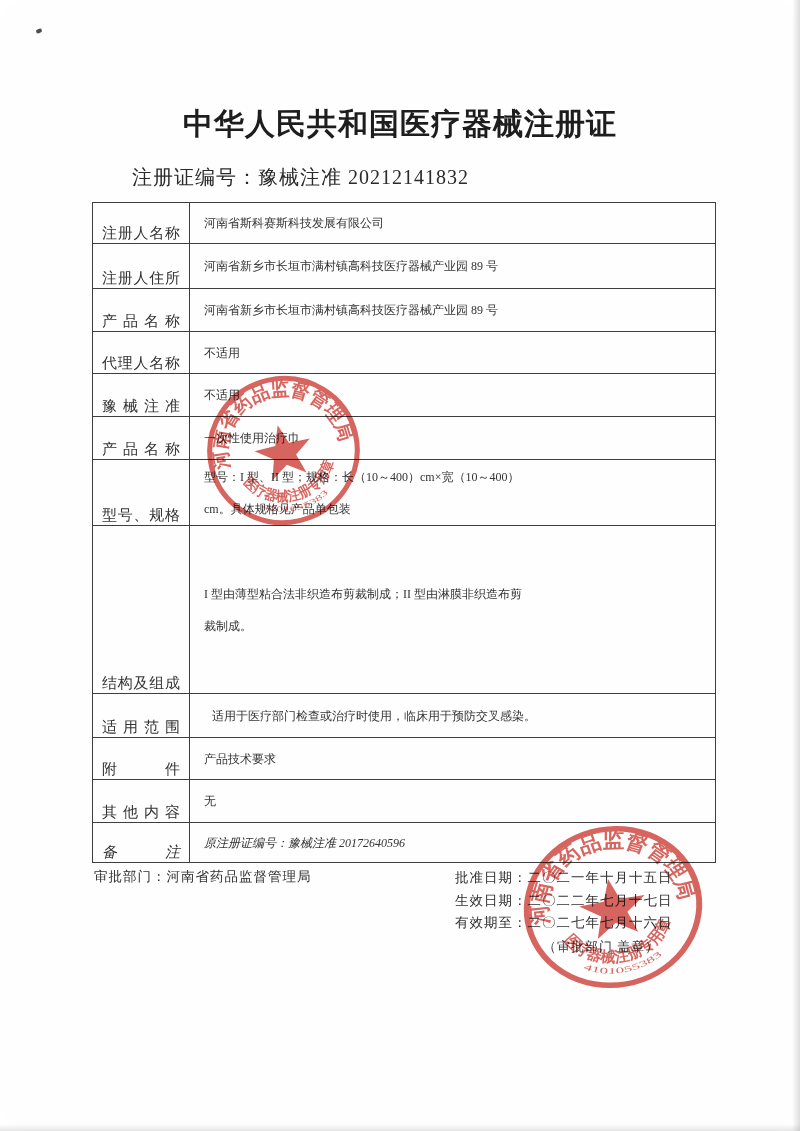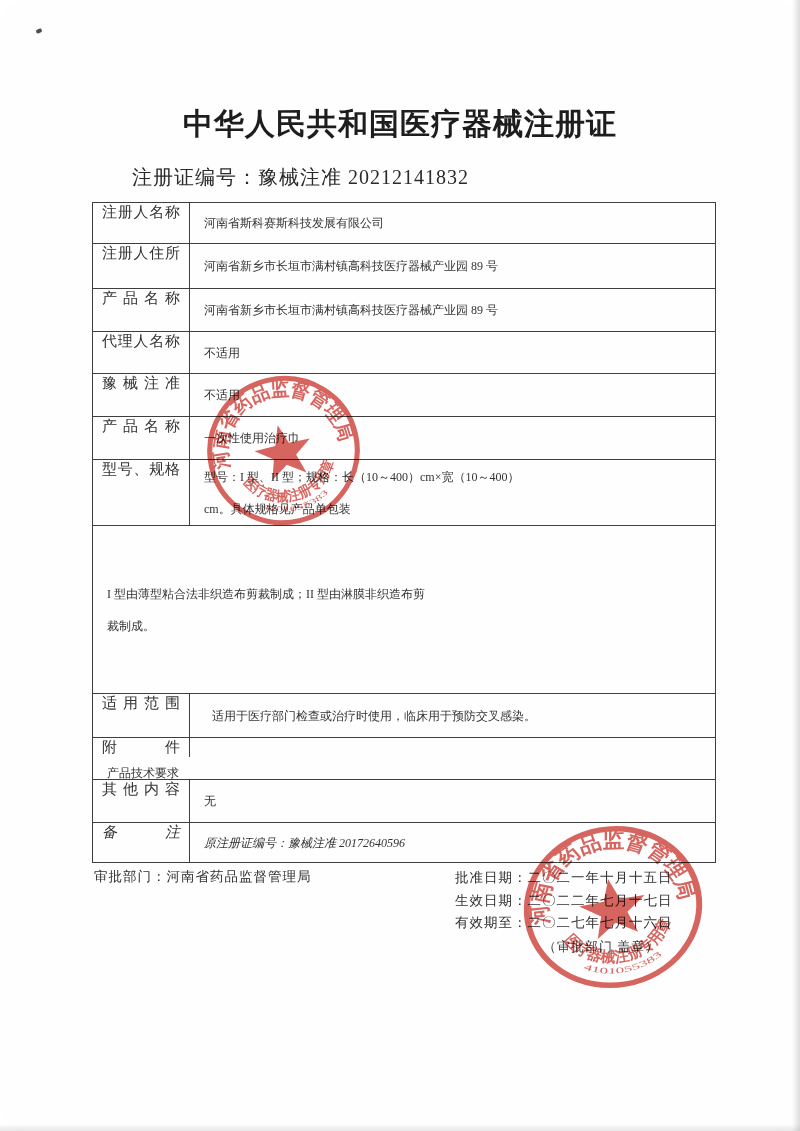--- a/index.html
+++ b/index.html
@@ -32,24 +32,24 @@
   .cert-table{
     position:absolute;left:92px;top:202px;width:624px;
     border:1px solid #3e3e3e;
     box-sizing:border-box;
     background:transparent;
   }
   .trow{display:flex;border-bottom:1px solid #3e3e3e;box-sizing:border-box;}
   .trow:last-child{border-bottom:none;}
   .r1{height:41px;} .r2{height:45px;} .r3{height:43px;} .r4{height:42px;}
   .r5{height:43px;} .r6{height:43px;} .r7{height:66px;} .r8{height:168px;}
-  .r9{height:44px;gap:8px;} .r10{height:42px;flex-direction:column;} .r11{height:43px;} .r12{height:39px;font-style:italic;}
+  .r9{height:44px;gap:8px;} .r10{height:42px;} .r11{height:43px;} .r12{height:39px;font-style:italic;}
   .cell-label{
     width:97px;min-width:97px;border-right:1px solid #3e3e3e;box-sizing:border-box;
-    display:flex;align-items:flex-start;
+    display:flex;align-items:flex-end;
     font-size:15px;color:#333;
     padding:0 9px;
   }
   .cell-label span{
     display:block;width:100%;
     text-align:justify;text-align-last:justify;
   }
   .cell-value{
     flex:1;display:flex;align-items:center;
     font-size:12px;color:#333;line-height:32px;
@@ -135,20 +135,23 @@
     <div class="trow r7">
       <div class="cell-label">
           <span>型号、规格</span>
         </div>
       <div class="cell-value">
           <span>型号：I 型、II 型；规格：长（10～400）cm×宽（10～400）
 cm。具体规格见产品单包装</span>
         </div>
     </div>
     <div class="trow r8">
+      <div class="cell-label">
+          <span>结构及组成</span>
+        </div>
       <div class="cell-value">
           <span>I 型由薄型粘合法非织造布剪裁制成；II 型由淋膜非织造布剪
 裁制成。</span>
         </div>
     </div>
     <div class="trow r9">
       <div class="cell-label">
           <span>适用范围</span>
         </div>
       <div class="cell-value">

